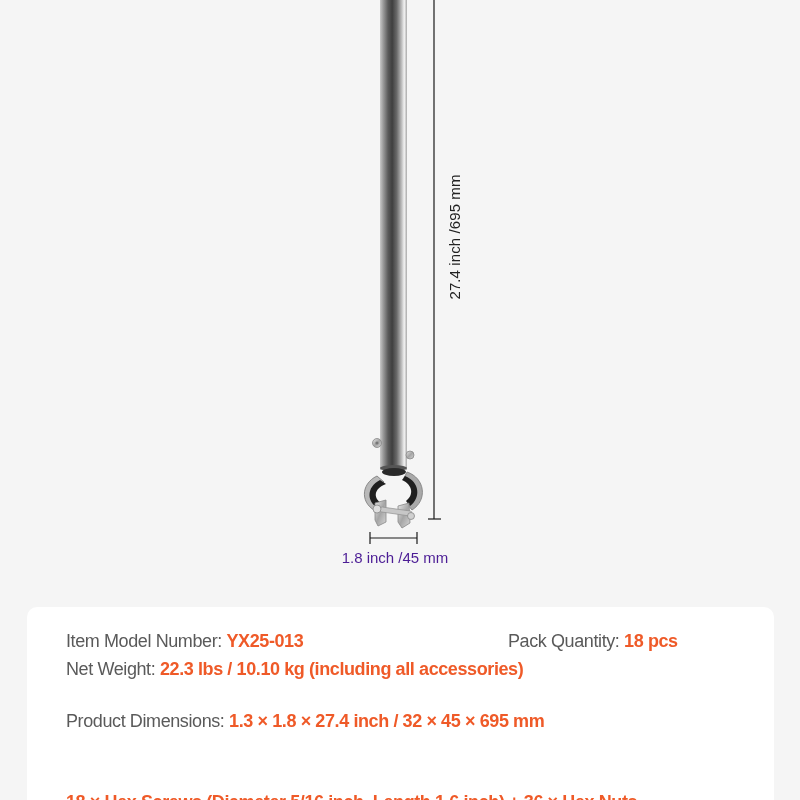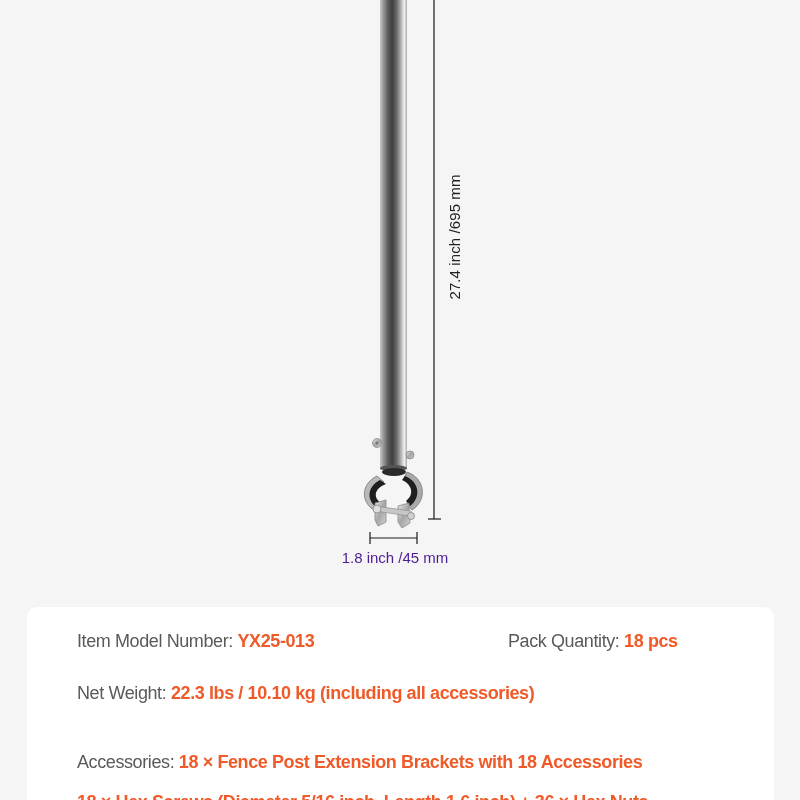--- a/index.html
+++ b/index.html
@@ -48,31 +48,30 @@
       height: 220px;
       background: #ffffff;
       border-radius: 10px;
     }
     .spec-row {
       position: absolute;
       left: 39px;
       font-size: 18px;
       letter-spacing: -0.4px;
       white-space: nowrap;
-      margin-left: 11px;
     }
     .spec-label {
       color: #5a5a5a;
     }
     .spec-value {
       color: #ef5a28;
       font-weight: bold;
     }
     .row-1 { top: 24px; }
-    .row-2 { top: 76px; }
+    .row-2 { top: 52px; }
     .row-3 { top: 104px; }
     .row-4 { top: 145px; }
     .row-5 { top: 185px; }
     .row-1b {
       position: absolute;
       left: 481px;
       top: 24px;
       font-size: 18px;
       letter-spacing: -0.4px;
       white-space: nowrap;
@@ -153,19 +152,19 @@
 <div class="spec-card">
   <div class="spec-row row-1">
     <span class="spec-label">Item Model Number: </span><span class="spec-value">YX25-013</span>
   </div>
   <div class="row-1b">
     <span class="spec-label">Pack Quantity: </span><span class="spec-value">18 pcs</span>
   </div>
   <div class="spec-row row-2">
     <span class="spec-label">Net Weight: </span><span class="spec-value">22.3 lbs / 10.10 kg (including all accessories)</span>
   </div>
-  <div class="spec-row row-4">
-    <span class="spec-label">Accessories: </span><span class="spec-value">18 × Fence Post Extension Brackets with 18 Accessories</span>
+  <div class="spec-row row-3">
+    <span class="spec-label">Product Dimensions: </span><span class="spec-value">1.3 × 1.8 × 27.4 inch / 32 × 45 × 695 mm</span>
   </div>
   <div class="spec-row row-5">
     <span class="spec-value">18 × Hex Screws (Diameter 5/16 inch, Length 1.6 inch) + 36 × Hex Nuts</span>
   </div>
 </div>
 
 </body></html>

